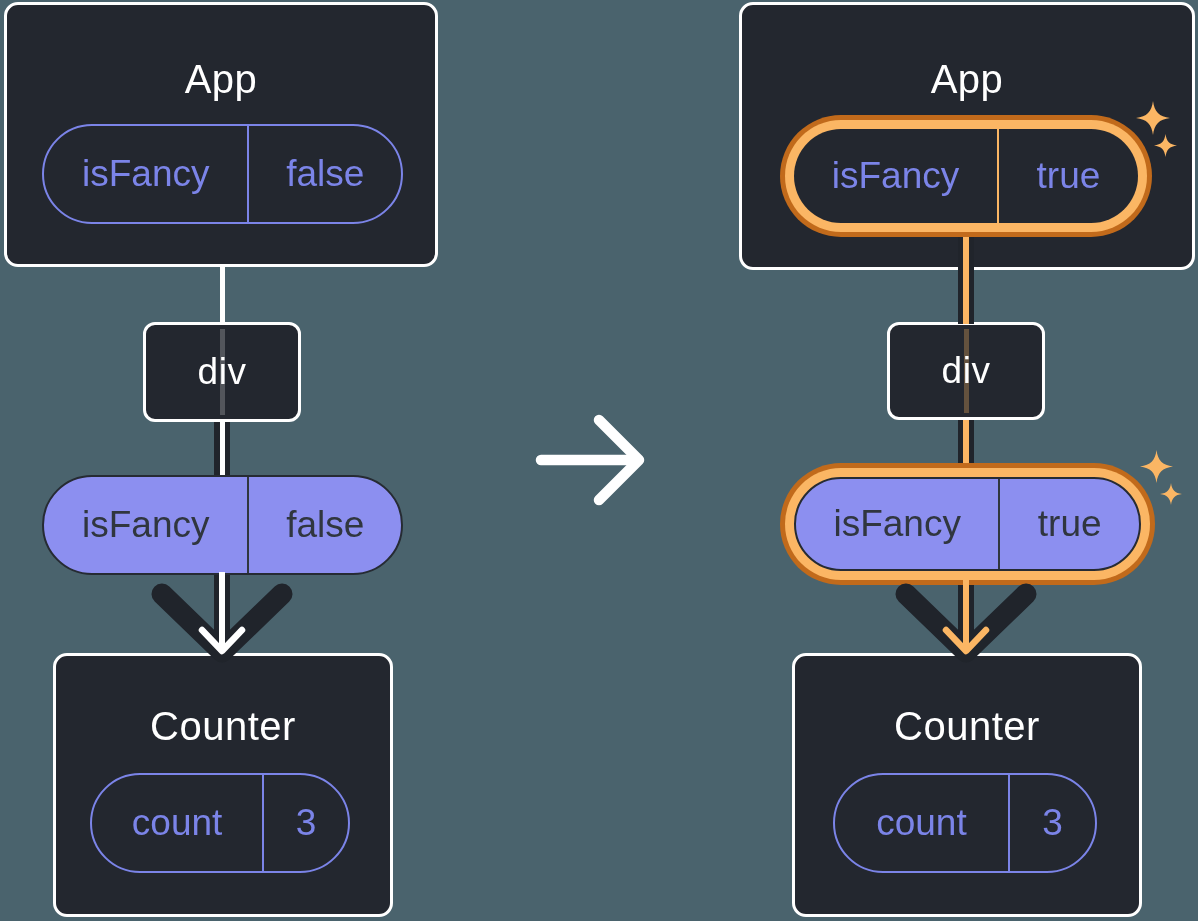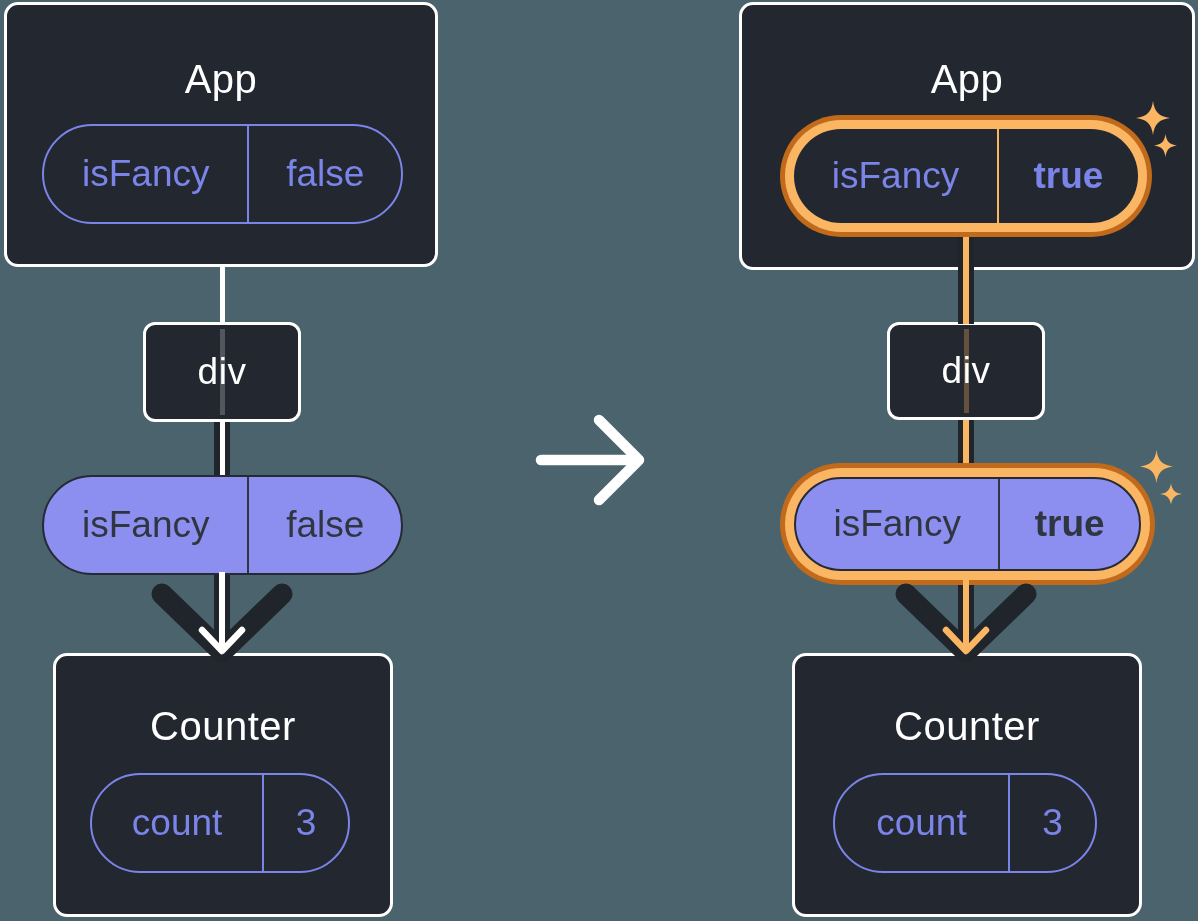--- a/index.html
+++ b/index.html
@@ -31,21 +31,21 @@
   
   .pill-filled{
     position:absolute;display:flex;box-sizing:border-box;
     background:#8C8FF0;border:2.5px solid #262B33;border-radius:60px;overflow:hidden;
   }
   .pill-filled .cell{
     display:flex;align-items:center;justify-content:center;
     color:#30363F;font-size:37px;box-sizing:border-box;
   }
   .pill-filled .cell.value{border-left:2.5px solid #30363F;}
-  .bold{font-weight:700;}
+  .bold{font-weight:400;}
   
   .ring-outer{
     position:absolute;background:#C16A1B;border-radius:62px;
     padding:5px;box-sizing:border-box;
   }
   .ring-mid{
     background:#FBB664;border-radius:57px;padding:9px;width:100%;height:100%;
     box-sizing:border-box;
   }
   .ring-inner{

